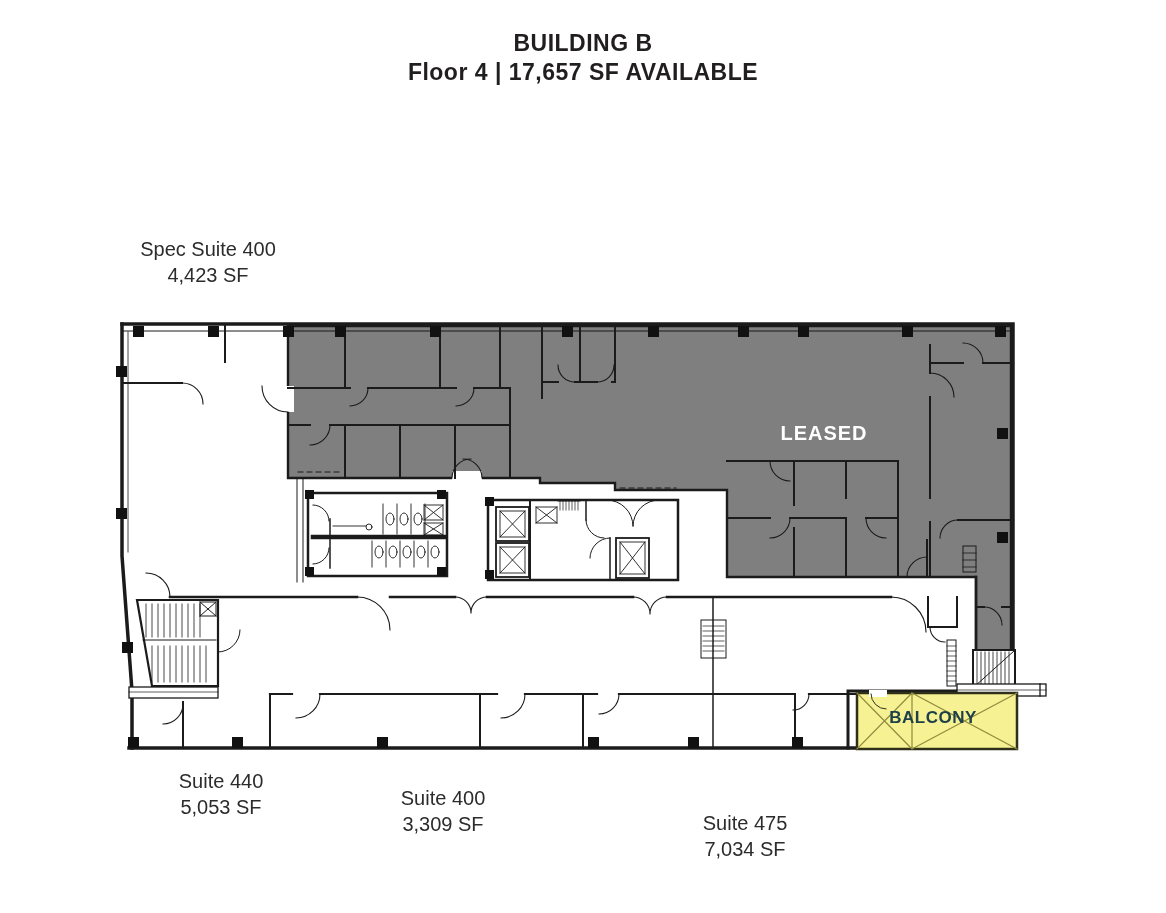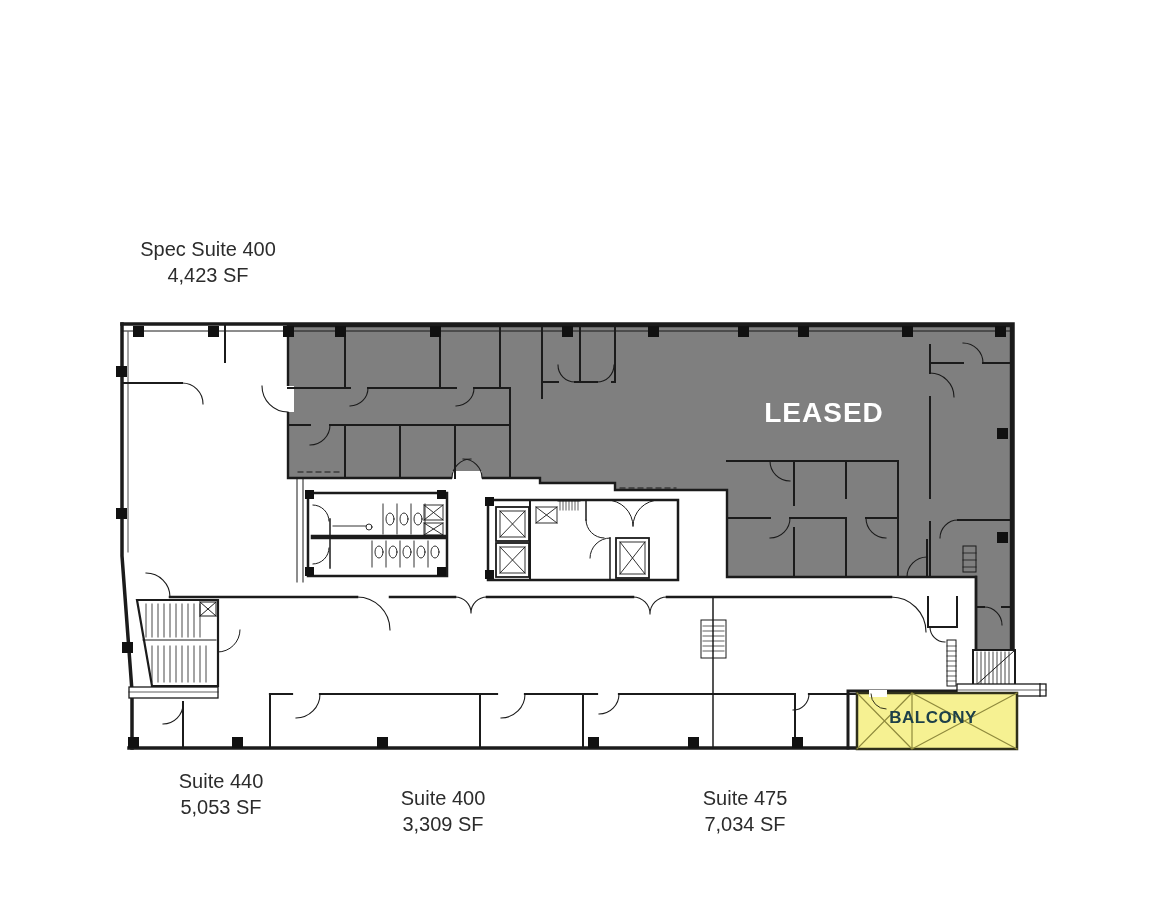--- a/index.html
+++ b/index.html
@@ -6,22 +6,22 @@
   .stage{position:relative;width:1166px;height:913px;background:#ffffff;overflow:hidden;
          font-family:"Liberation Sans", sans-serif;}
   .plan-svg{position:absolute;left:0;top:0;}
   .lbl{position:absolute;transform:translateX(-50%);text-align:center;white-space:nowrap;}
   .title-block{left:583px;top:29px;font-size:23px;font-weight:bold;color:#211e1f;
                line-height:29px;letter-spacing:0.5px;}
   .suite-label{font-size:20px;color:#2c2c2c;line-height:26px;}
   .spec-label{left:208px;top:236px;}
   .s440{left:221px;top:768px;}
   .s450{left:443px;top:785px;}
-  .s475{left:745px;top:785px;}
-  .leased-label{left:824px;top:397px;font-size:28px;font-weight:bold;color:#ffffff;letter-spacing:1px;}
+  .s475{left:745px;top:810px;}
+  .leased-label{left:824px;top:422px;font-size:20px;font-weight:bold;color:#ffffff;letter-spacing:1px;}
   .balcony-label{left:933px;top:708px;font-size:17px;font-weight:bold;color:#1d4049;letter-spacing:0.5px;}
 </style>
 </head>
 <body>
 
 <div class="stage">
 
   <svg class="plan-svg" width="1166" height="913" viewBox="0 0 1166 913" fill="none" stroke="#1b1b1b" stroke-linecap="square">
 
     <g>
@@ -194,20 +194,24 @@
         <rect x="792" y="737" width="11" height="11"></rect>
       <rect x="305" y="490" width="9" height="9"></rect>
         <rect x="437" y="490" width="9" height="9"></rect>
       <rect x="305" y="567" width="9" height="9"></rect>
         <rect x="437" y="567" width="9" height="9"></rect>
       <rect x="485" y="497" width="9" height="9"></rect>
         <rect x="485" y="570" width="9" height="9"></rect>
     </g>
   </svg>
 
+  <div class="lbl title-block">
+    <div>BUILDING B</div>
+    <div>Floor 4 | 17,657 SF AVAILABLE</div>
+  </div>
 
   <div class="lbl suite-label spec-label">
     <div>Spec Suite 400</div>
     <div>4,423 SF</div>
   </div>
 
   <div class="lbl suite-label s440">
     <div>Suite 440</div>
     <div>5,053 SF</div>
   </div>

